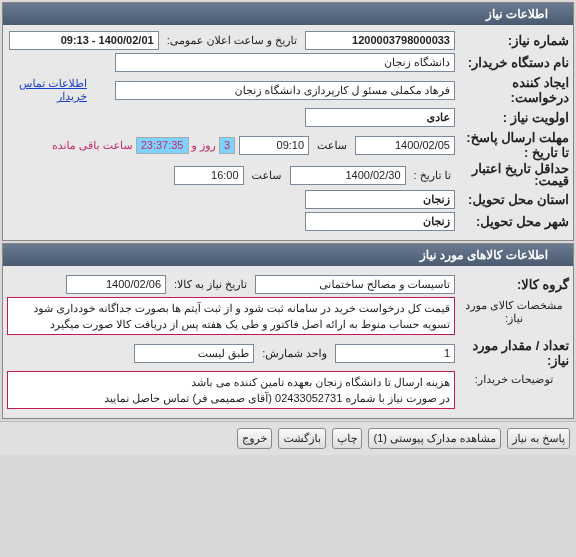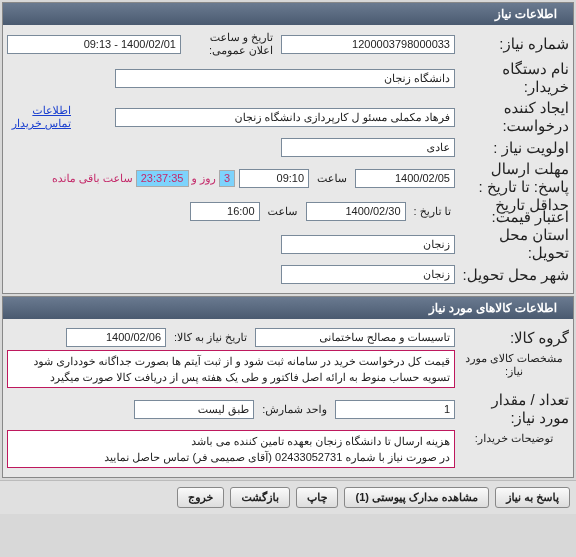--- a/index.html
+++ b/index.html
@@ -13,59 +13,60 @@
   overflow: hidden;
 }
 .outer {
   border: 1px solid #888;
   margin: 2px;
   background: #e8e8e8;
 }
 .section-header {
   background: linear-gradient(to bottom, #6a7a90, #4a5a70);
   color: #fff;
-  padding: 4px 16px;
+  padding: 4px 25px;
   font-size: 12px;
   font-weight: bold;
 }
 .section-body {
   padding: 6px 4px;
 }
 .row {
   display: flex;
   align-items: center;
   margin-bottom: 3px;
   gap: 4px;
 }
 .label {
   width: 110px;
   text-align: right;
   padding-left: 2px;
-  font-size: 15px;
+  font-size: 13px;
   color: #222;
   flex: 0 0 auto;
+  font-weight: bold;
 }
 .label-sm {
   width: auto;
   padding: 0 4px;
   font-size: 11px;
   color: #222;
 }
 .field {
   background: #fff;
   border: 1px solid #7a8a9a;
   height: 19px;
   line-height: 17px;
   padding: 0 4px;
   font-size: 11px;
   color: #222;
   flex: 0 0 auto;
 }
-.field-wide { width: 340px; margin-left: 16px; }
-.field-med  { width: 174px; }
+.field-wide { width: 340px; }
+.field-med  { width: 150px; font-weight: bold; }
 .field-sm   { width: 70px; }
 .field-ta {
   background: #fff;
   border: 1px solid #be185d;
   padding: 2px 4px;
   font-size: 11px;
   color: #222;
   line-height: 16px;
   min-height: 32px;
   flex: 1 1 auto;
@@ -95,25 +96,24 @@
   padding: 6px;
   display: flex;
   gap: 6px;
   justify-content: flex-start;
   border-top: 1px solid #bbb;
 }
 .btn {
   background: linear-gradient(to bottom, #fafafa, #ddd);
   border: 1px solid #888;
   border-radius: 3px;
-  padding: 3px 10px;
+  padding: 3px 4px;
   font-size: 11px;
   cursor: pointer;
   color: #222;
-  font-weight: bold;
 }
 .last-label {
   width: 110px;
   text-align: center;
   font-size: 11px;
   color: #222;
   align-self: flex-start;
   padding-top: 2px;
   flex: 0 0 auto;
 }
@@ -157,21 +157,21 @@
         <span class="timebox">3</span>
         <span>روز و</span>
         <span class="timebox">23:37:35</span>
         <span>ساعت باقی مانده</span>
       </div>
     </div>
 
     <div class="row">
       <div class="label" style="line-height:12px">حداقل تاریخ اعتبار قیمت:</div>
       <div class="label-sm">تا تاریخ :</div>
-      <div class="field" style="width:100px">1400/02/30</div>
+      <div class="field" style="width:116px">1400/02/30</div>
       <div class="label-sm">ساعت</div>
       <div class="field field-sm">16:00</div>
     </div>
 
     <div class="row">
       <div class="label">استان محل تحویل:</div>
       <div class="field field-med">زنجان</div>
     </div>
 
     <div class="row">

